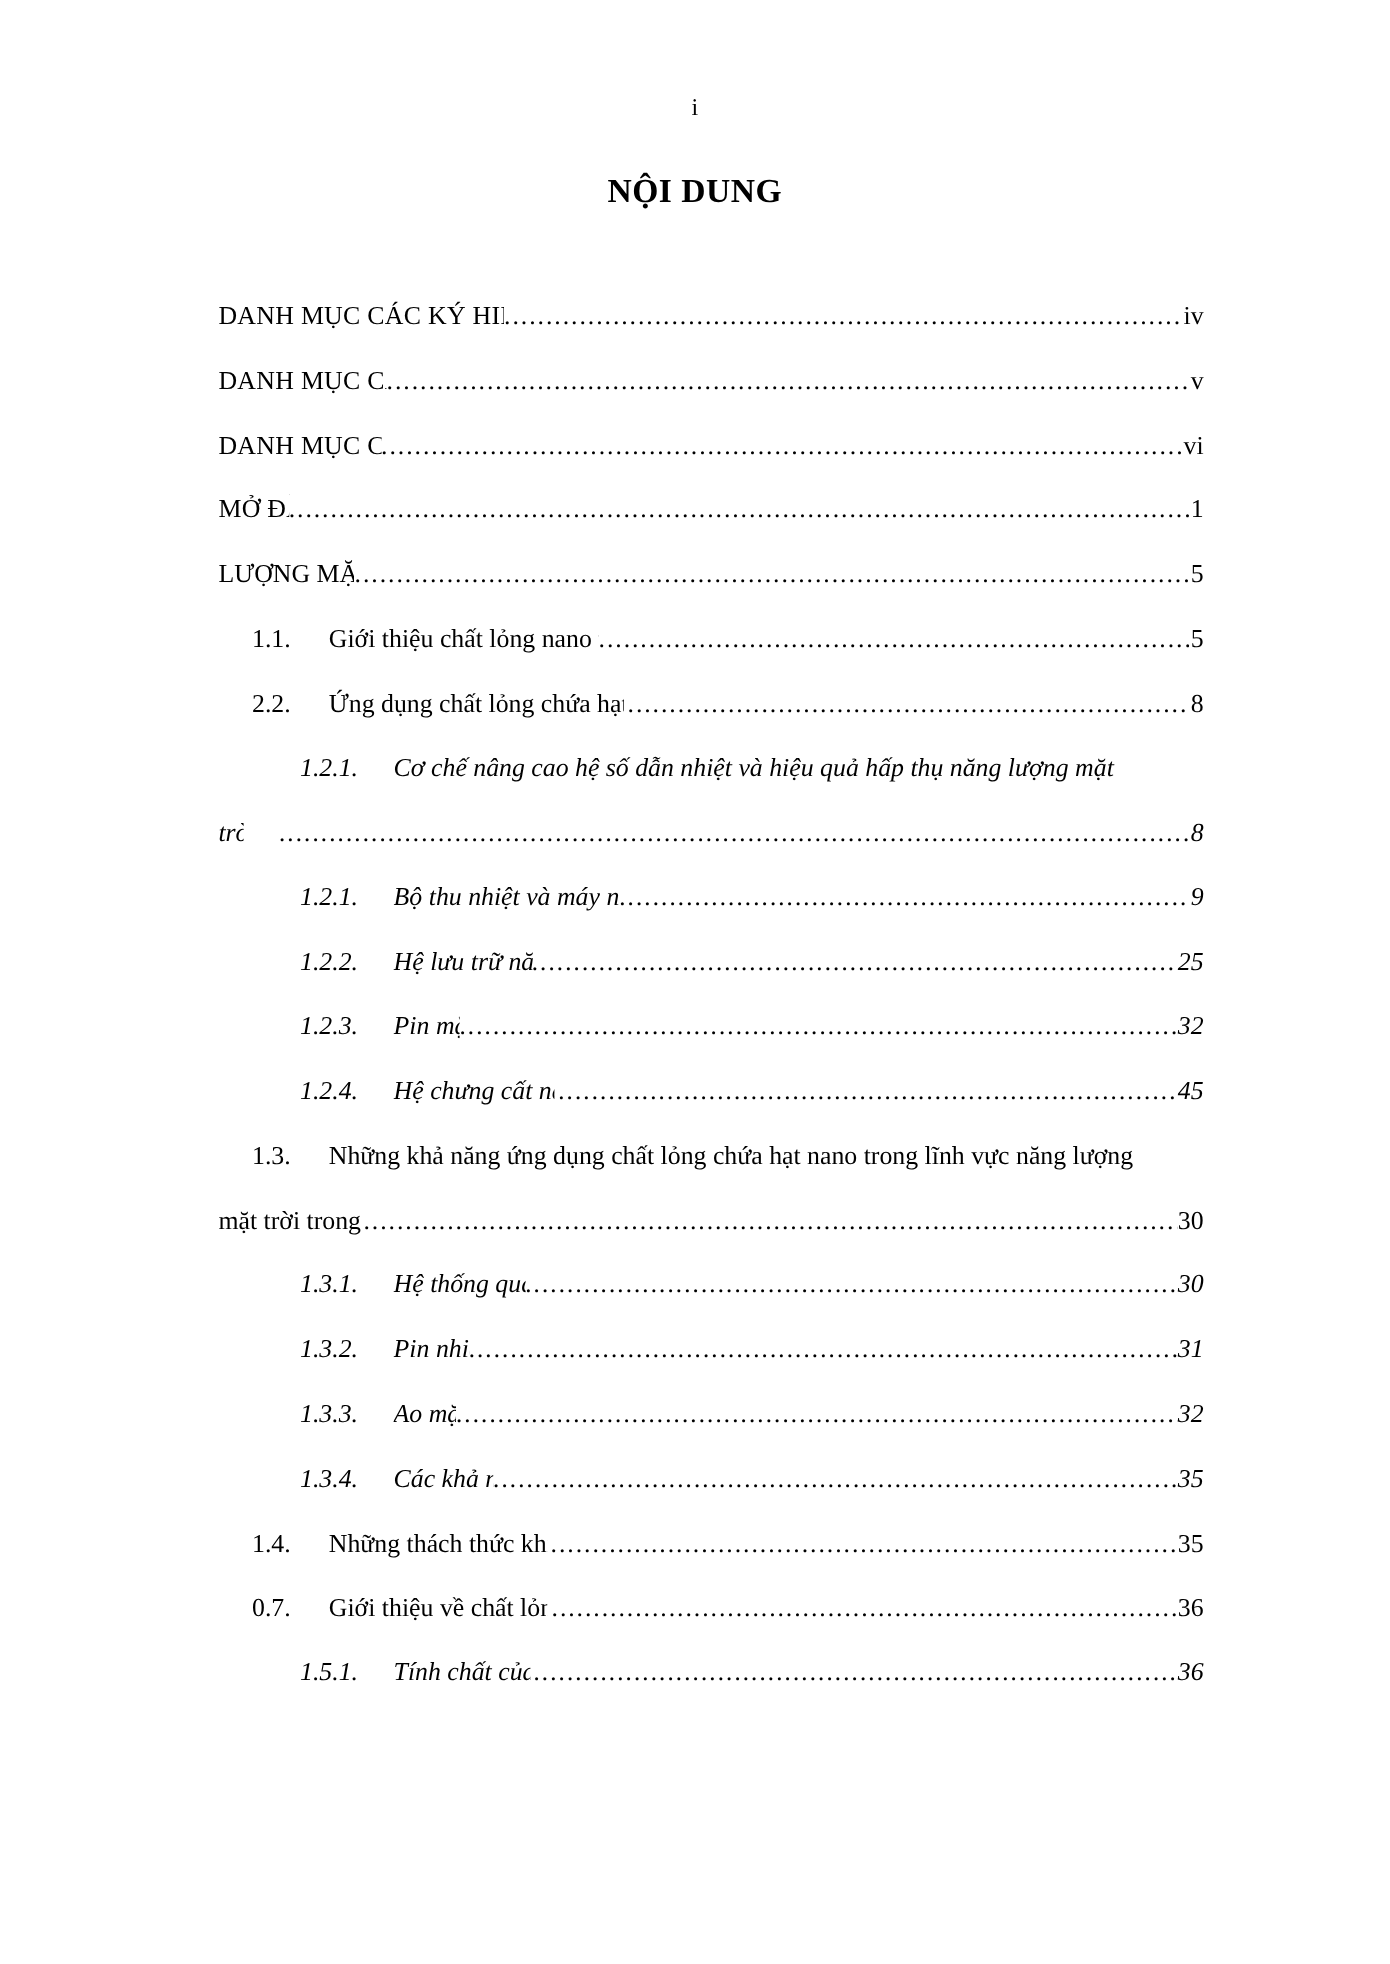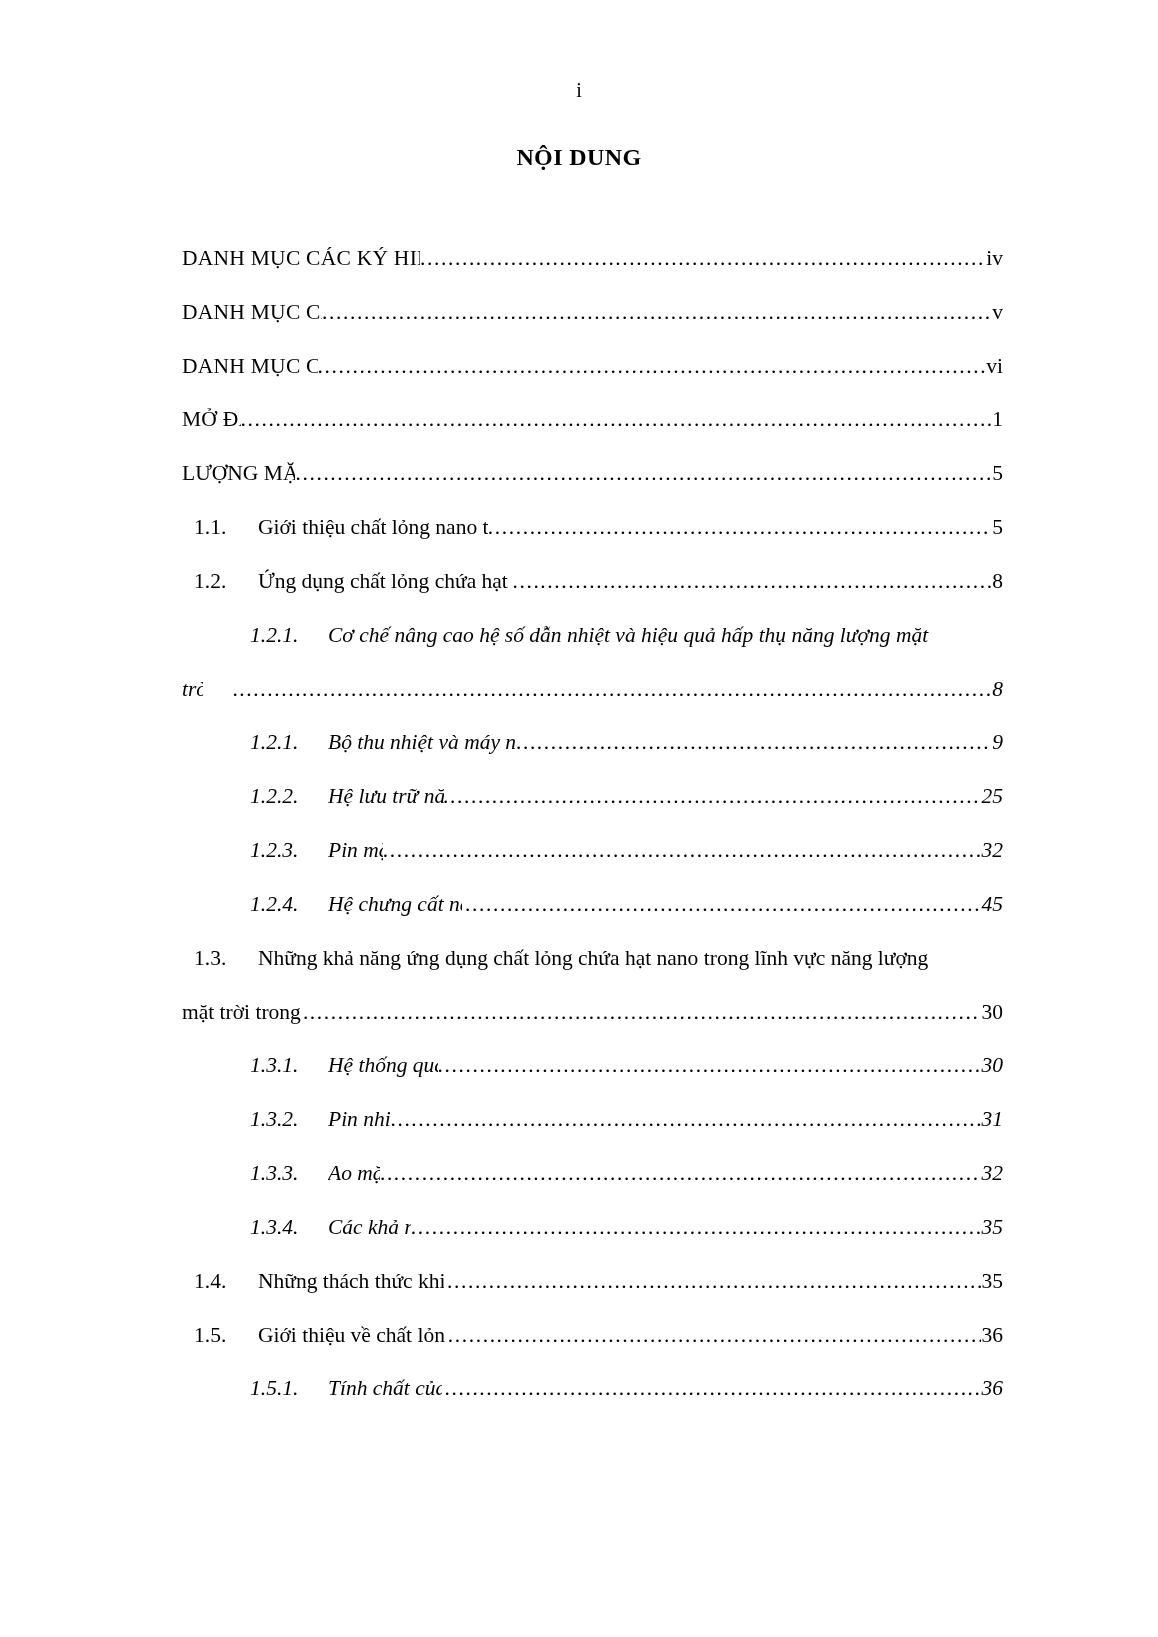--- a/index.html
+++ b/index.html
@@ -21,21 +21,21 @@
   }
   .page-number {
     text-align: center;
     font-size: 20px;
     line-height: 1;
     padding-top: 80px;
   }
   .doc-title {
     text-align: center;
     font-weight: bold;
-    font-size: 24px;
+    font-size: 28px;
     letter-spacing: 0.4px;
     margin-top: 44px;
   }
   .toc {
     margin-top: 70px;
     padding-left: 182px;
     padding-right: 155px;
   }
   .toc-entry {
     display: flex;
@@ -47,21 +47,21 @@
   }
   
   .lvl0 {
     margin-left: 0;
   }
   .lvl0 .entry-text {
     letter-spacing: 0.25px;
   }
   
   .lvl1 {
-    margin-left: 12px;
+    margin-left: 28px;
   }
   .lvl1 .entry-num {
     width: 64px;
     flex: 0 0 64px;
   }
   
   .lvl2 {
     margin-left: 68px;
     font-style: italic;
   }
@@ -144,21 +144,21 @@
         <span class="leader"></span>
         <span class="entry-page">5</span>
       </div>
       <div class="toc-entry lvl1">
         <span class="entry-num">1.1.</span>
         <span class="entry-text">Giới thiệu chất lỏng nano trong hấp thụ năng lượng mặt trời</span>
         <span class="leader"></span>
         <span class="entry-page">5</span>
       </div>
       <div class="toc-entry lvl1">
-        <span class="entry-num">1.2.</span>
+        <span class="entry-num">2.2.</span>
         <span class="entry-text">Ứng dụng chất lỏng chứa hạt nano trong hấp thụ năng lượng mặt trời</span>
         <span class="sp-before-leader"></span>
         <span class="leader"></span>
         <span class="entry-page">8</span>
       </div>
       <div class="toc-entry wrap-first lvl2">
         <span class="entry-num">1.2.1.</span>
         <span class="entry-text">Cơ chế nâng cao hệ số dẫn nhiệt và hiệu quả hấp thụ năng lượng mặt</span>
       </div>
       <div class="toc-entry wrap-cont" style="font-style: italic;">
@@ -226,21 +226,21 @@
         <span class="entry-page">35</span>
       </div>
       <div class="toc-entry lvl1">
         <span class="entry-num">1.4.</span>
         <span class="entry-text">Những thách thức khi sử dụng chất lỏng nano</span>
         <span class="sp-before-leader"></span>
         <span class="leader"></span>
         <span class="entry-page">35</span>
       </div>
       <div class="toc-entry lvl1">
-        <span class="entry-num">1.5.</span>
+        <span class="entry-num">0.7.</span>
         <span class="entry-text">Giới thiệu về chất lỏng chứa ống nano cacbon</span>
         <span class="sp-before-leader"></span>
         <span class="leader"></span>
         <span class="entry-page">36</span>
       </div>
       <div class="toc-entry lvl2">
         <span class="entry-num">1.5.1.</span>
         <span class="entry-text">Tính chất của vật liệu CNTs</span>
         <span class="sp-before-leader"></span>
         <span class="leader"></span>

